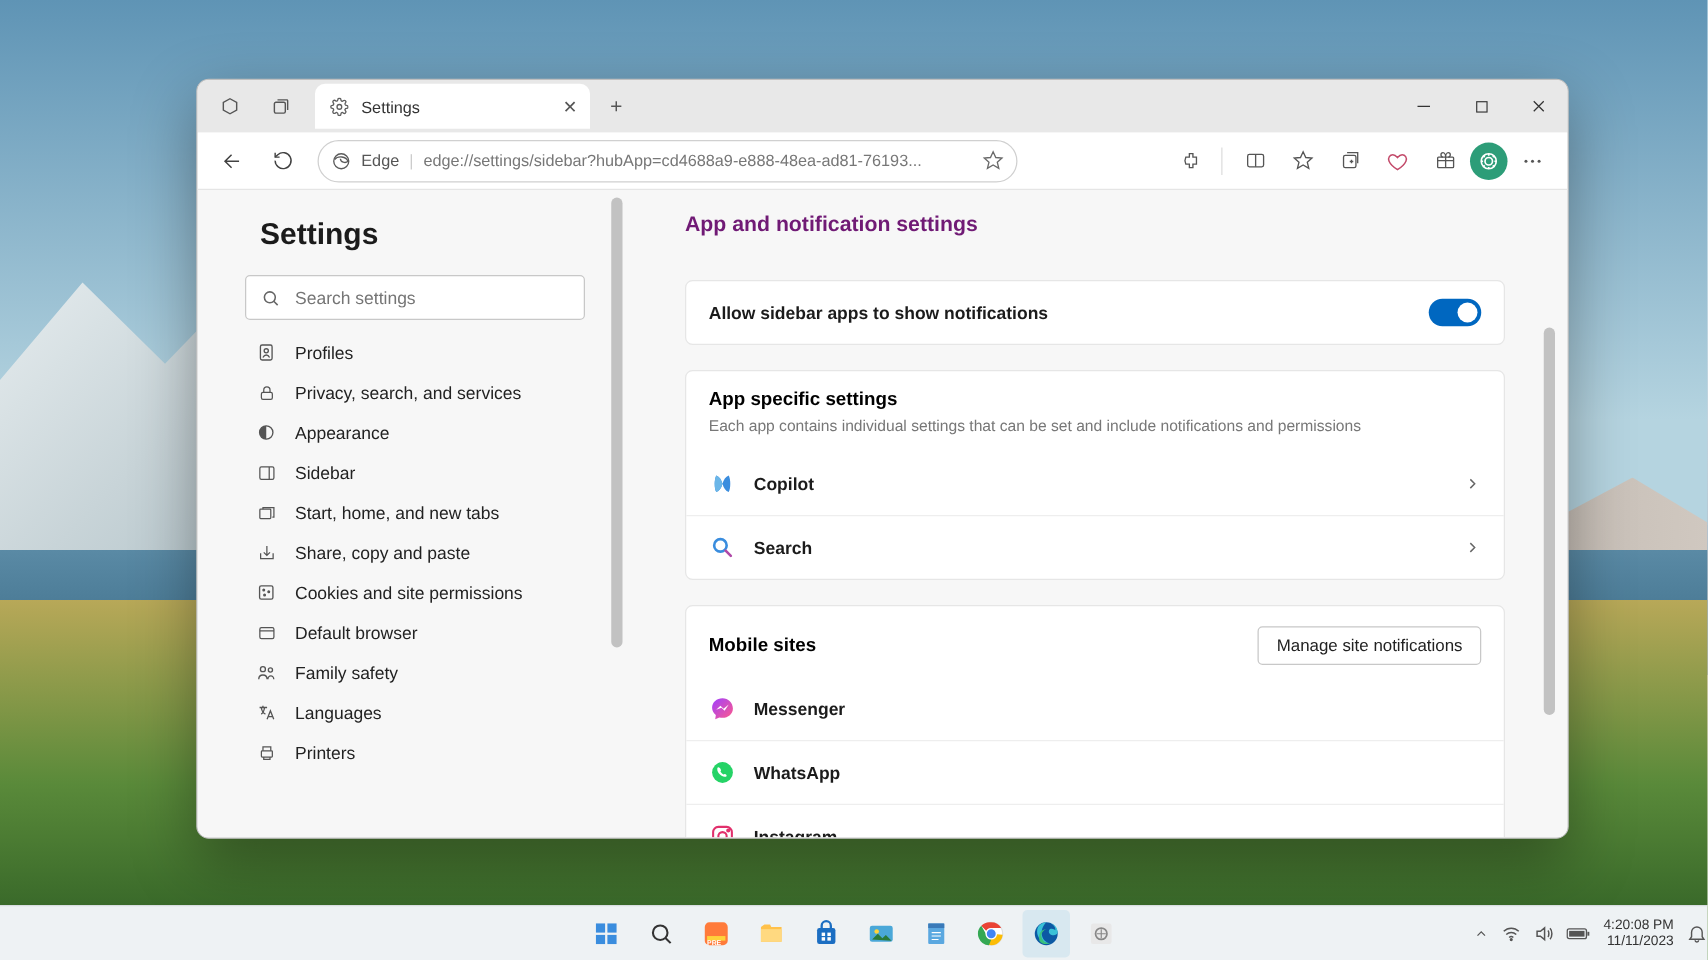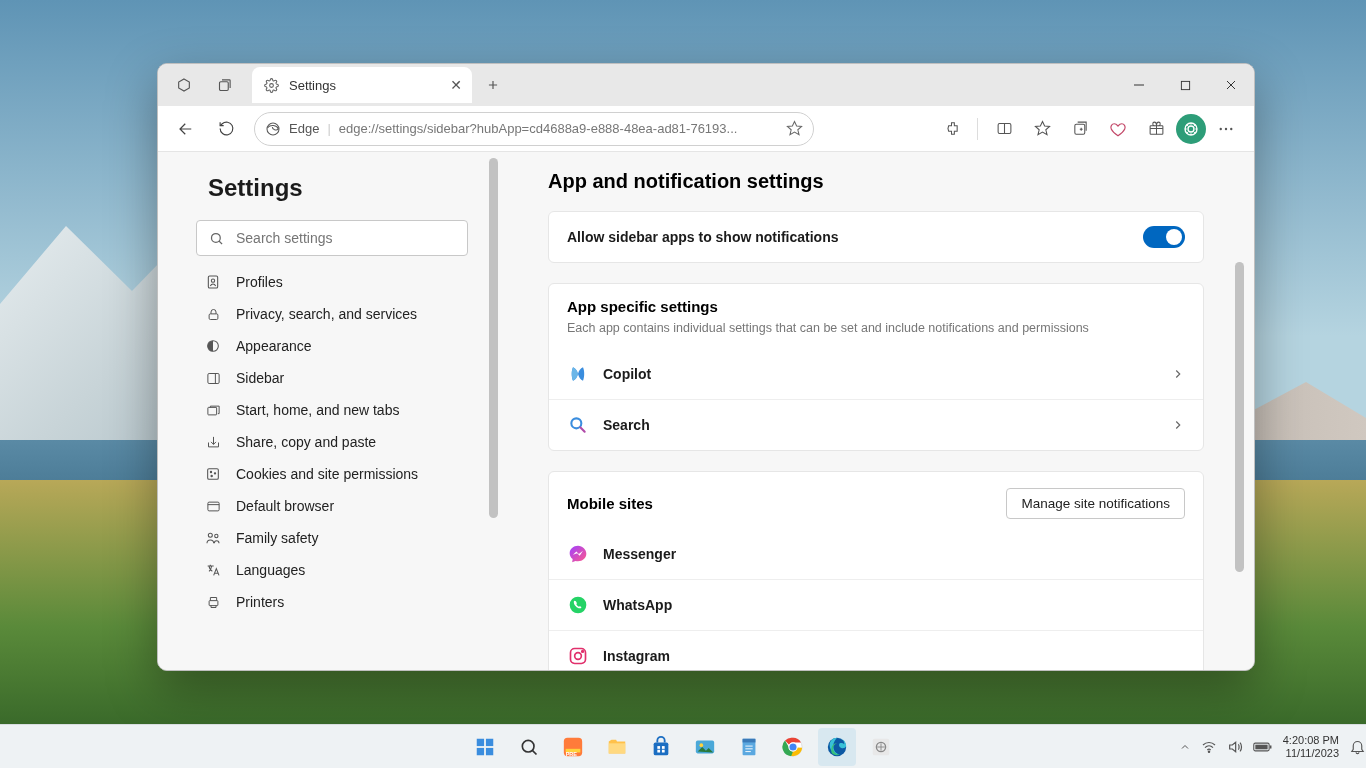--- a/index.html
+++ b/index.html
@@ -52,21 +52,21 @@
     .sidebar { width:340px; padding:22px 30px 10px 38px; position:relative; }
     .sidebar h1 { font-size:24px; font-weight:600; color:#1b1b1b; margin-bottom:18px; margin-left:12px;}
     .search { height:36px; border:1px solid #c8c8c8; border-radius:4px; background:#fff; display:flex; align-items:center; padding:0 12px; gap:12px; margin-bottom:10px; }
     .search input { border:none; outline:none; flex:1; font-size:14px; color:#333; background:transparent; }
     .navlist { display:flex; flex-direction:column; }
     .navitem { height:32px; display:flex; align-items:center; gap:14px; padding-left:8px; font-size:14px; color:#222; border-radius:4px; }
     .navitem .nico { width:18px; display:flex; justify-content:center; color:#555; }
     .side-scroll { position:absolute; right:0; top:6px; width:9px; height:360px; background:#c2c2c2; border-radius:5px; }
 
     .page { flex:1; padding:18px 50px 0 50px; overflow:hidden; position:relative; }
-    .page h2 { font-size:20px; font-weight:600; color:#000000; margin-bottom:18px; }
+    .page h2 { font-size:17px; font-weight:600; color:#701a75; margin-bottom:34px; }
     .card { background:#fff; border:1px solid #e6e6e6; border-radius:6px; margin-bottom:20px; }
     .row { display:flex; align-items:center; padding:14px 18px; font-size:14px; color:#1b1b1b; }
     .row + .row { border-top:1px solid #eee; }
     .row .lbl { font-weight:600; font-size:14px; }
     .row .ico { width:22px; height:22px; margin-right:14px; display:flex; align-items:center; justify-content:center; }
     .row .chev { margin-left:auto; color:#666; }
     .sect-head { padding:14px 18px 4px; }
     .sect-head .ttl { font-weight:600; font-size:15px; }
     .sect-head .sub { font-size:12.5px; color:#777; margin-top:6px; padding-bottom:10px; }
     .toggle { margin-left:auto; width:42px; height:22px; background:#0067c0; border-radius:12px; position:relative; }

